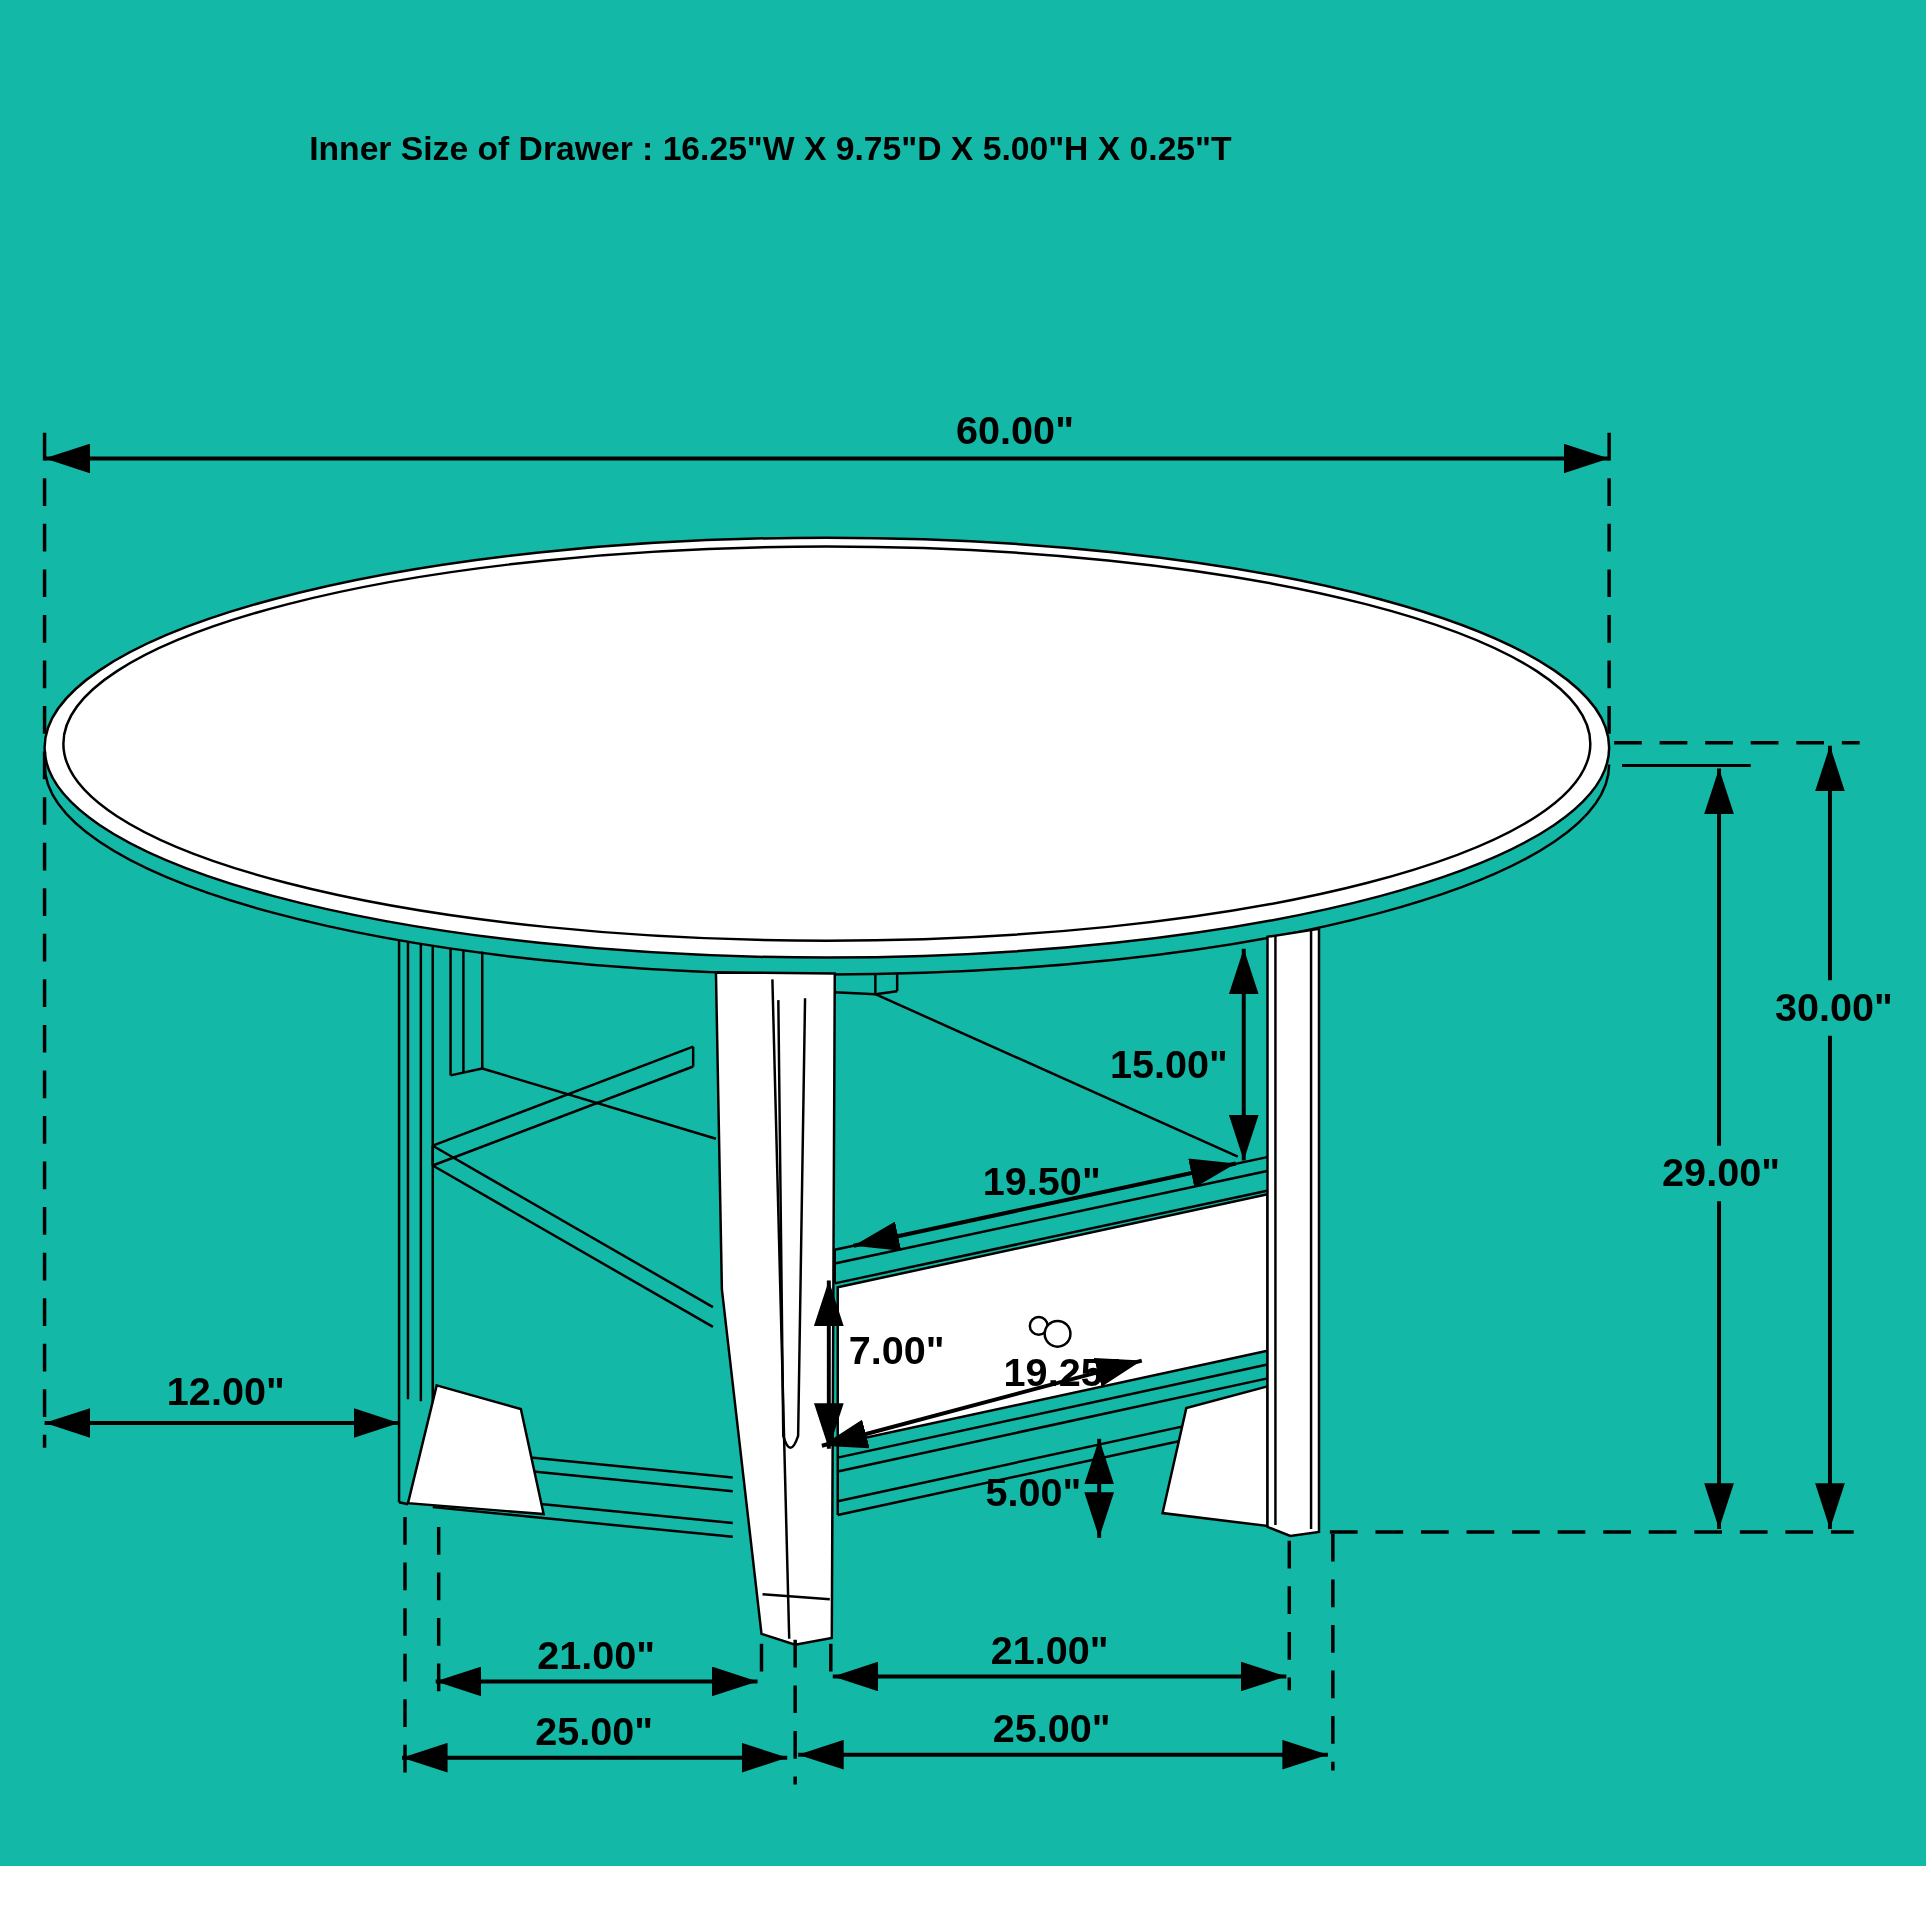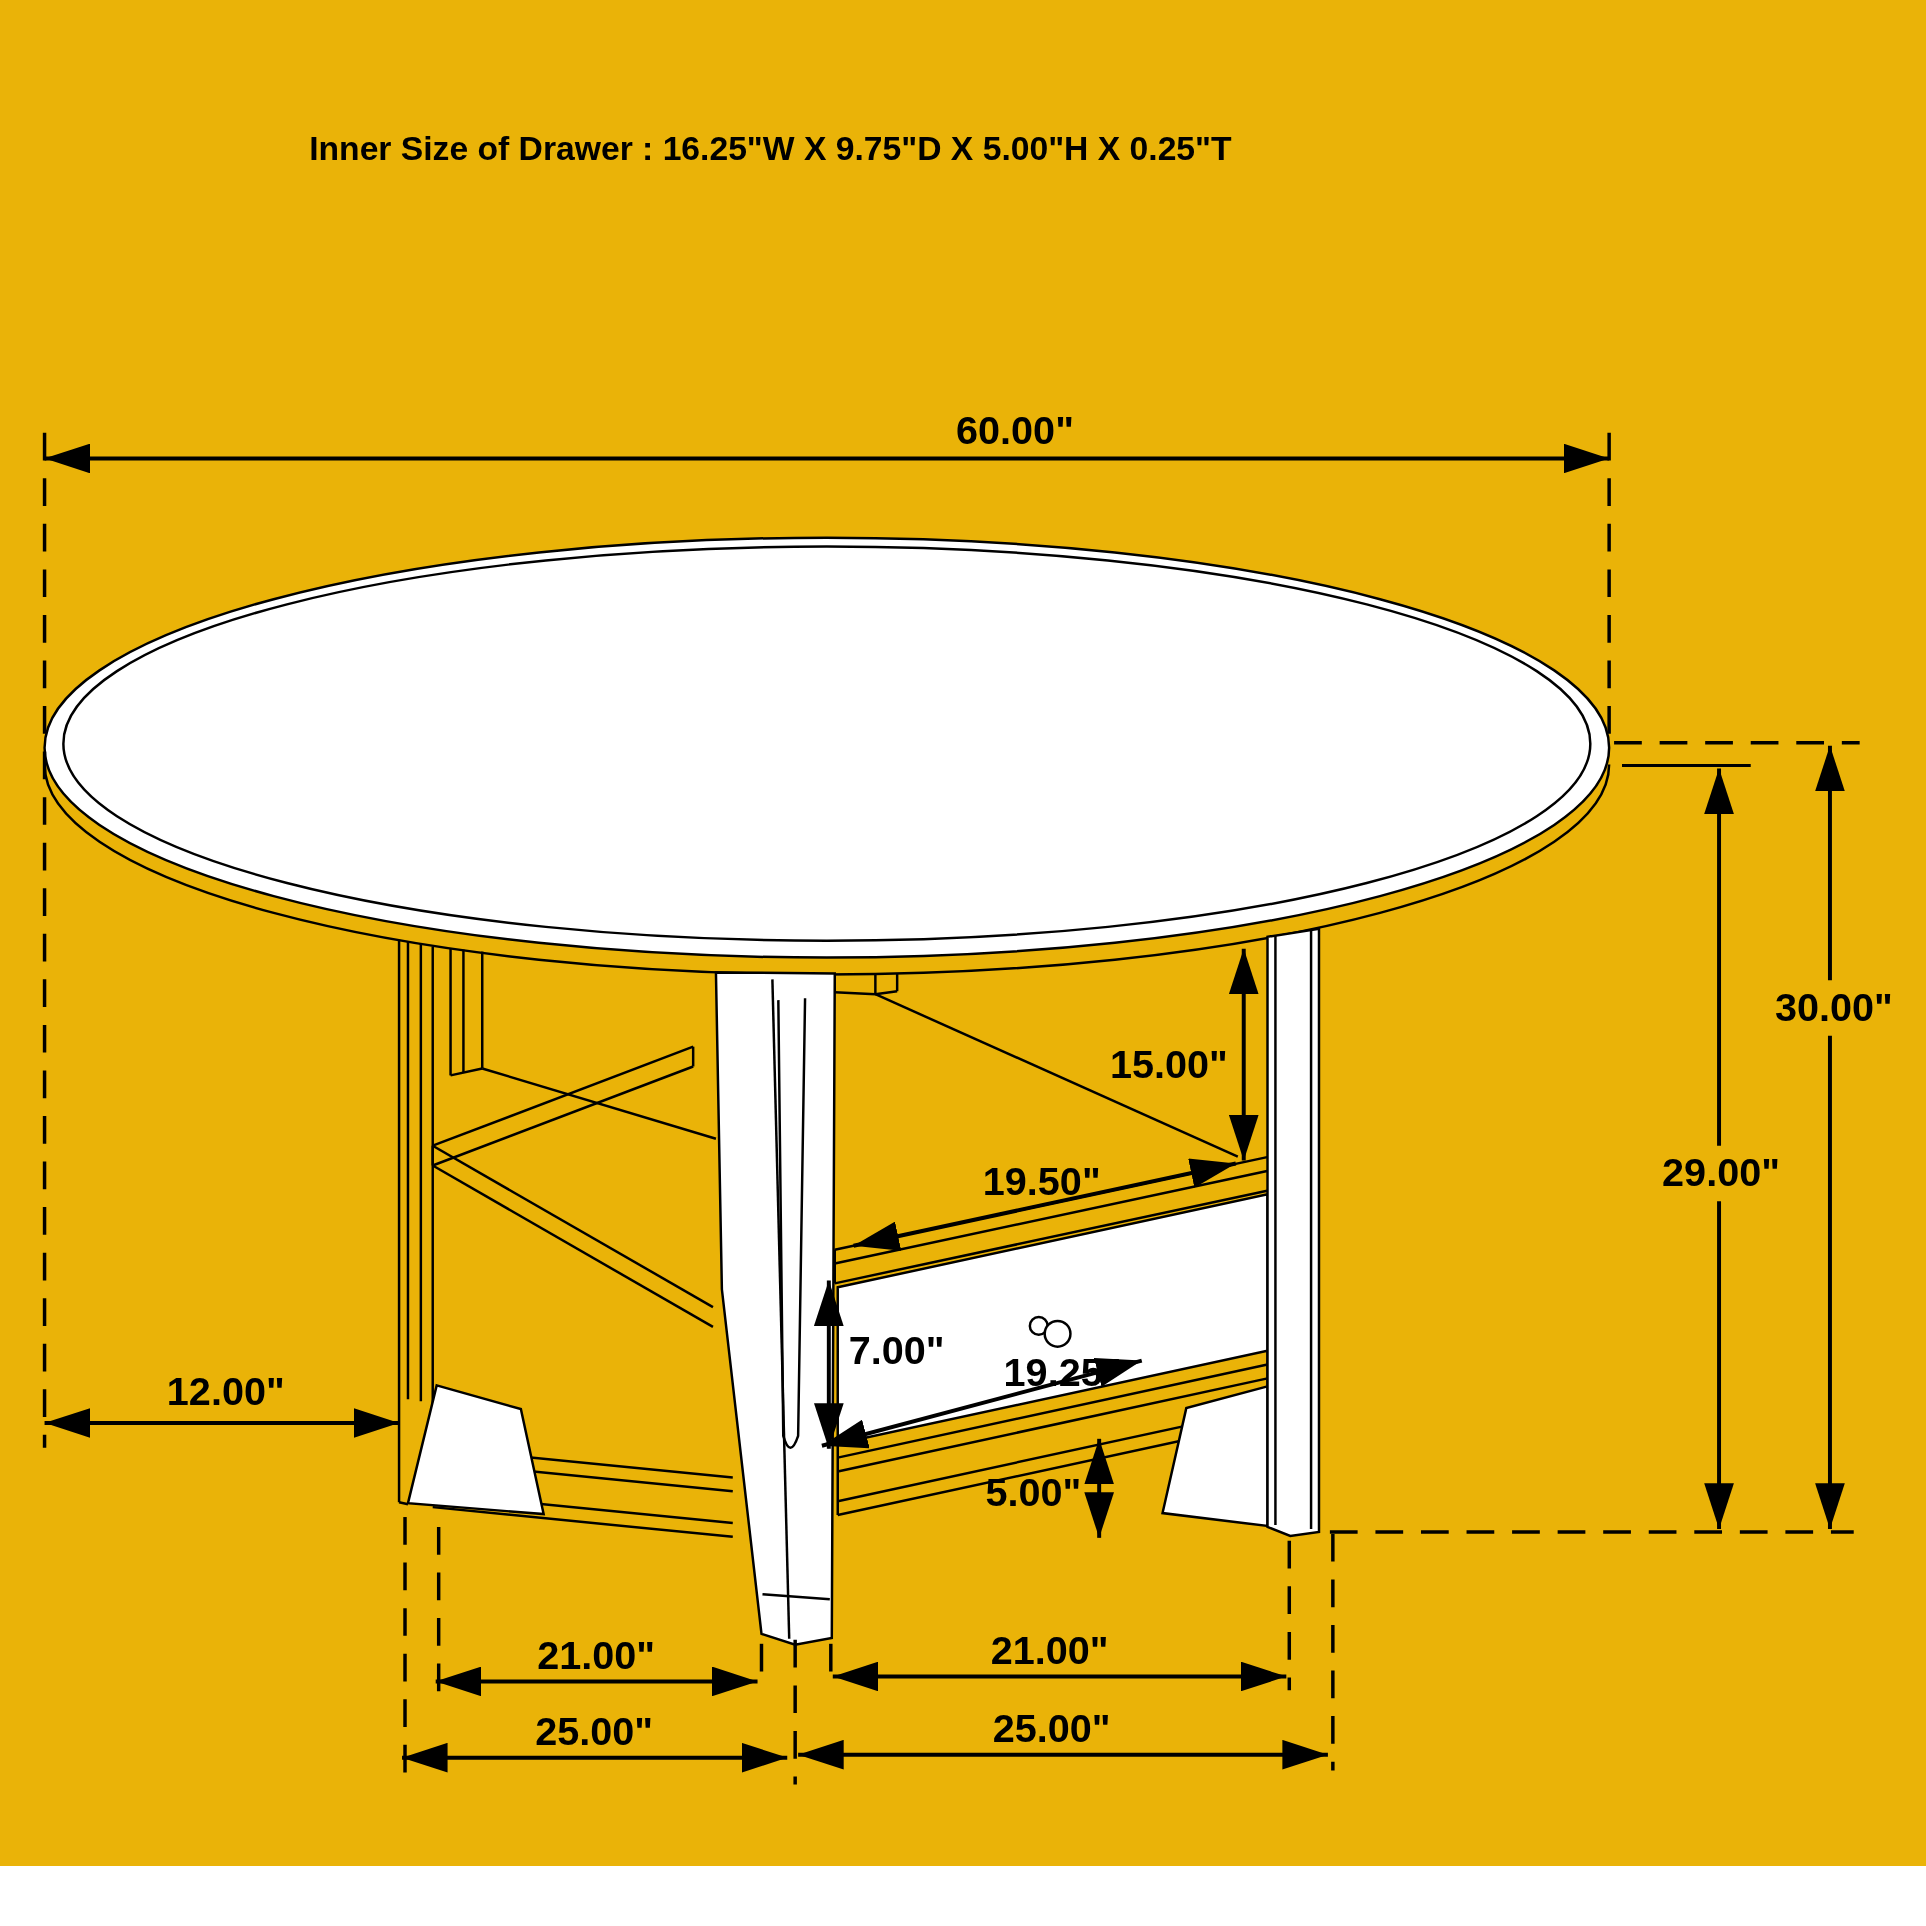--- a/index.html
+++ b/index.html
@@ -1,16 +1,16 @@
 <!DOCTYPE html>
 <html><head>
 <meta charset="utf-8">
 <style>
   html,body{margin:0;padding:0;background:#ffffff;}
-  .stage{width:1927px;height:1866px;background:#eab308;position:relative;}
+  .stage{width:1927px;height:1866px;background:#14b8a6;position:relative;}
   svg{display:block;}
   .fur{stroke:#000;stroke-width:2.5;fill:none;}
   .furf{stroke:#000;stroke-width:2.5;fill:#ffffff;}
   .dim{stroke:#000;stroke-width:4;fill:none;}
   .dash{stroke:#000;stroke-width:3.5;fill:none;stroke-dasharray:28 18;}
   .tick{stroke:#000;stroke-width:3;fill:none;}
   text{font-family:"Liberation Sans",sans-serif;font-weight:bold;fill:#000;font-size:40px;}
   .title-text{font-size:34px;}
 </style>
 </head>

